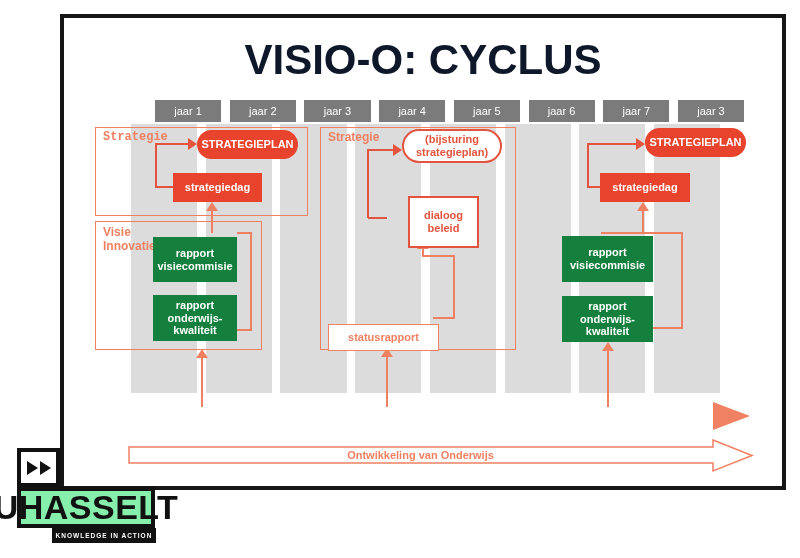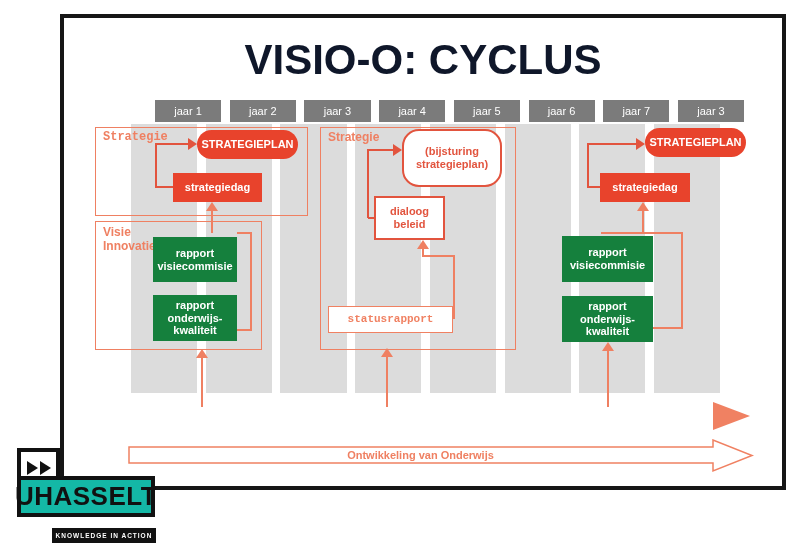--- a/index.html
+++ b/index.html
@@ -52,23 +52,23 @@
   .ow-svg{position:absolute;left:128px;top:439px;z-index:4;}
   .ow-label{position:absolute;left:128px;top:447px;width:585px;height:16px;z-index:5;
             display:flex;align-items:center;justify-content:center;color:#ef8062;
             font-size:11px;font-weight:bold;}
   
   .logo-arrows{position:absolute;left:17px;top:448px;width:43px;height:39px;background:#ffffff;
                border:4px solid #111111;box-sizing:border-box;display:flex;align-items:center;
                justify-content:center;z-index:6;}
   .tri{width:0;height:0;border-top:7px solid transparent;border-bottom:7px solid transparent;
        border-left:11px solid #111111;margin:0 1px;}
-  .logo-name{position:absolute;left:17px;top:476px;width:138px;height:41px;background:#14b8a6;
+  .logo-name{position:absolute;left:17px;top:487px;width:138px;height:41px;background:#86efac;
              border:4px solid #111111;box-sizing:border-box;display:flex;align-items:center;
-             justify-content:center;font-size:26px;font-weight:bold;color:#111111;
+             justify-content:center;font-size:34px;font-weight:bold;color:#111111;
              letter-spacing:0.5px;z-index:6;}
   .logo-tagline{position:absolute;left:52px;top:528px;width:104px;height:15px;background:#111111;
                 color:#ffffff;font-size:6.5px;font-weight:bold;letter-spacing:1px;
                 display:flex;align-items:center;justify-content:center;z-index:6;}
   .vlabel{width:60px;display:inline-block;}
 </style>
 </head>
 <body>
 
 <div id="canvas">
@@ -127,23 +127,23 @@
   <div class="vseg c-red" style="left:367px;top:149px;height:69px;"></div>
   <div class="hseg c-red" style="left:368px;top:149px;width:26px;"></div>
   <div class="ah-right c-red" style="left:393px;top:144px;"></div>
 
   <div class="hseg c-salmon" style="left:433px;top:317px;width:22px;"></div>
   <div class="vseg c-salmon" style="left:453px;top:255px;height:63px;"></div>
   <div class="hseg c-salmon" style="left:422px;top:255px;width:32px;"></div>
   <div class="vseg c-salmon" style="left:422px;top:248px;height:8px;"></div>
   <div class="ah-up c-salmon" style="left:417px;top:240px;"></div>
 
-  <div class="node node-outline-red rpill" style="left:402px;top:129px;width:100px;height:58px;">(bijsturing strategieplan)</div>
-  <div class="node node-outline-red" style="left:374px;top:196px;width:71px;height:44px;">dialoog beleid</div>
-  <div class="node node-outline-salmon" style="left:328px;top:306px;width:125px;height:27px;font-family:Liberation Mono, monospace;">statusrapport</div>
+  <div class="node node-outline-red rpill" style="left:402px;top:129px;width:100px;height:34px;">(bijsturing strategieplan)</div>
+  <div class="node node-outline-red" style="left:408px;top:196px;width:71px;height:52px;">dialoog beleid</div>
+  <div class="node node-outline-salmon" style="left:328px;top:324px;width:111px;height:27px;">statusrapport</div>
 
   <div class="hseg c-red" style="left:588px;top:186px;width:12px;"></div>
   <div class="vseg c-red" style="left:587px;top:143px;height:45px;"></div>
   <div class="hseg c-red" style="left:588px;top:143px;width:48px;"></div>
   <div class="ah-right c-red" style="left:636px;top:138px;"></div>
 
   <div class="vseg c-salmon" style="left:642px;top:210px;height:23px;"></div>
   <div class="ah-up c-salmon" style="left:637px;top:202px;"></div>
   <div class="hseg c-salmon" style="left:601px;top:232px;width:82px;"></div>
   <div class="vseg c-salmon" style="left:681px;top:232px;height:96px;"></div>

